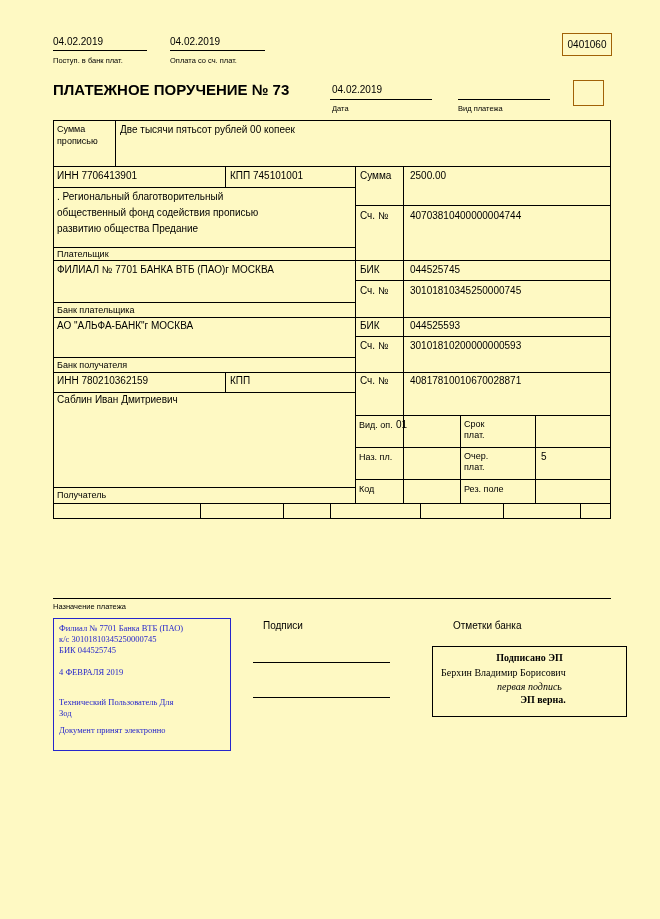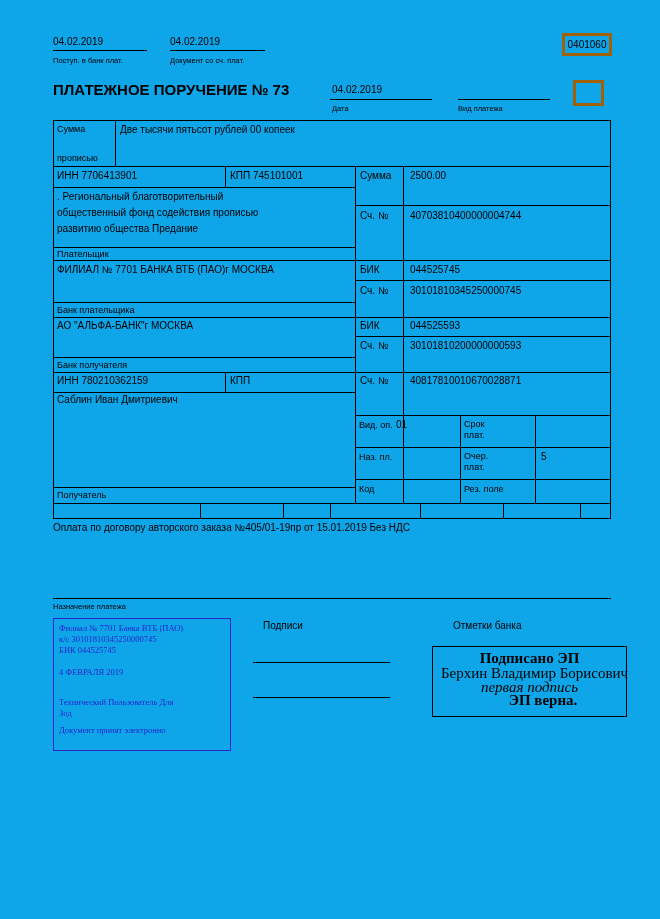--- a/index.html
+++ b/index.html
@@ -1,47 +1,47 @@
 <!DOCTYPE html>
 <html><head>
 <meta charset="utf-8">
 <style>
   * { margin:0; padding:0; box-sizing:border-box; }
   html,body { width:660px; height:919px; background:#ffffff; }
   body { font-family:"Liberation Sans", sans-serif; color:#000; position:relative; }
-  .page { position:absolute; left:0; top:0; width:660px; height:919px; background:#0ea5e9; overflow:hidden; }
+  .page { position:absolute; left:0; top:0; width:660px; height:919px; background:#fef9c3; overflow:hidden; }
   .t  { position:absolute; font-size:10px; line-height:12px; white-space:nowrap; }
   .s  { font-size:9px; }
   .xs { font-size:7.5px; }
   .b  { font-weight:bold; }
   .ttl{ font-size:15px; font-weight:bold; }
   .hl { position:absolute; height:1px; background:#000; }
   .vl { position:absolute; width:1px;  background:#000; }
-  .box{ position:absolute; border:3px solid #a16207; }
+  .box{ position:absolute; border:1px solid #a16207; }
   .code-box { display:flex; align-items:center; justify-content:center; font-size:10px; }
   .stamp-blue { position:absolute; border:1px solid #2626cc; color:#2626cc;
                 font-family:"Liberation Serif", serif; }
   .stamp-blue .t { font-size:8.5px; line-height:11px; }
   .esign { position:absolute; border:1px solid #000; font-family:"Liberation Serif", serif; }
-  .esign .t { font-size:15px; line-height:12px; }
+  .esign .t { font-size:10px; line-height:12px; }
   .ctr { width:100%; text-align:center; white-space:normal; }
   .it { font-style:italic; }
 </style>
 </head>
 <body>
 
 <div class="page">
 
   <div class="t" style="left:53px;top:36px">04.02.2019</div>
   <i class="hl" style="left:53px;top:50px;width:94px"></i>
   <div class="t xs" style="left:53px;top:55px">Поступ. в банк плат.</div>
 
   <div class="t" style="left:170px;top:36px">04.02.2019</div>
   <i class="hl" style="left:170px;top:50px;width:95px"></i>
-  <div class="t xs" style="left:170px;top:55px">Документ со сч. плат.</div>
+  <div class="t xs" style="left:170px;top:55px">Оплата со сч. плат.</div>
 
   <div class="box code-box" style="left:562px;top:33px;width:50px;height:23px">
     <span>0401060</span>
   </div>
 
   <div class="t ttl" style="left:53px;top:84px">ПЛАТЕЖНОЕ ПОРУЧЕНИЕ № 73</div>
   <div class="t" style="left:332px;top:84px">04.02.2019</div>
   <i class="hl" style="left:330px;top:99px;width:102px"></i>
   <div class="t xs" style="left:332px;top:103px">Дата</div>
   <i class="hl" style="left:458px;top:99px;width:92px"></i>
@@ -78,21 +78,21 @@
   <i class="vl" style="left:460px;top:415px;height:88px"></i>
   <i class="vl" style="left:535px;top:415px;height:88px"></i>
   <i class="vl" style="left:200px;top:503px;height:15px"></i>
   <i class="vl" style="left:283px;top:503px;height:15px"></i>
   <i class="vl" style="left:330px;top:503px;height:15px"></i>
   <i class="vl" style="left:420px;top:503px;height:15px"></i>
   <i class="vl" style="left:503px;top:503px;height:15px"></i>
   <i class="vl" style="left:580px;top:503px;height:15px"></i>
 
   <div class="t s" style="left:57px;top:123px">Сумма</div>
-  <div class="t s" style="left:57px;top:152px">прописью</div>
+  <div class="t s" style="left:57px;top:135px">прописью</div>
   <div class="t" style="left:120px;top:124px">Две тысячи пятьсот рублей 00 копеек</div>
 
   <div class="t" style="left:57px;top:170px">ИНН 7706413901</div>
   <div class="t" style="left:230px;top:170px">КПП 745101001</div>
   <div class="t" style="left:360px;top:170px">Сумма</div>
   <div class="t" style="left:410px;top:170px">2500.00</div>
 
   <div class="t" style="left:57px;top:191px">. Региональный благотворительный</div>
   <div class="t" style="left:57px;top:207px">общественный фонд содействия прописью</div>
   <div class="t" style="left:57px;top:223px">развитию общества Предание</div>
@@ -128,21 +128,20 @@
 
   <div class="t s" style="left:359px;top:451px">Наз. пл.</div>
   <div class="t s" style="left:464px;top:450px">Очер.</div>
   <div class="t s" style="left:464px;top:461px">плат.</div>
   <div class="t" style="left:541px;top:451px">5</div>
 
   <div class="t s" style="left:359px;top:483px">Код</div>
   <div class="t s" style="left:464px;top:483px">Рез. поле</div>
   <div class="t s" style="left:57px;top:489px">Получатель</div>
 
-  <div class="t" style="left:53px;top:522px">Оплата по договору авторского заказа №405/01-19пр от 15.01.2019 Без НДС</div>
   <i class="hl" style="left:53px;top:598px;width:558px"></i>
   <div class="t xs" style="left:53px;top:601px">Назначение платежа</div>
 
   <div class="t" style="left:263px;top:620px">Подписи</div>
   <div class="t" style="left:453px;top:620px">Отметки банка</div>
 
   <i class="hl" style="left:253px;top:662px;width:137px"></i>
   <i class="hl" style="left:253px;top:697px;width:137px"></i>
 
   <div class="stamp-blue" style="left:53px;top:618px;width:178px;height:133px">

